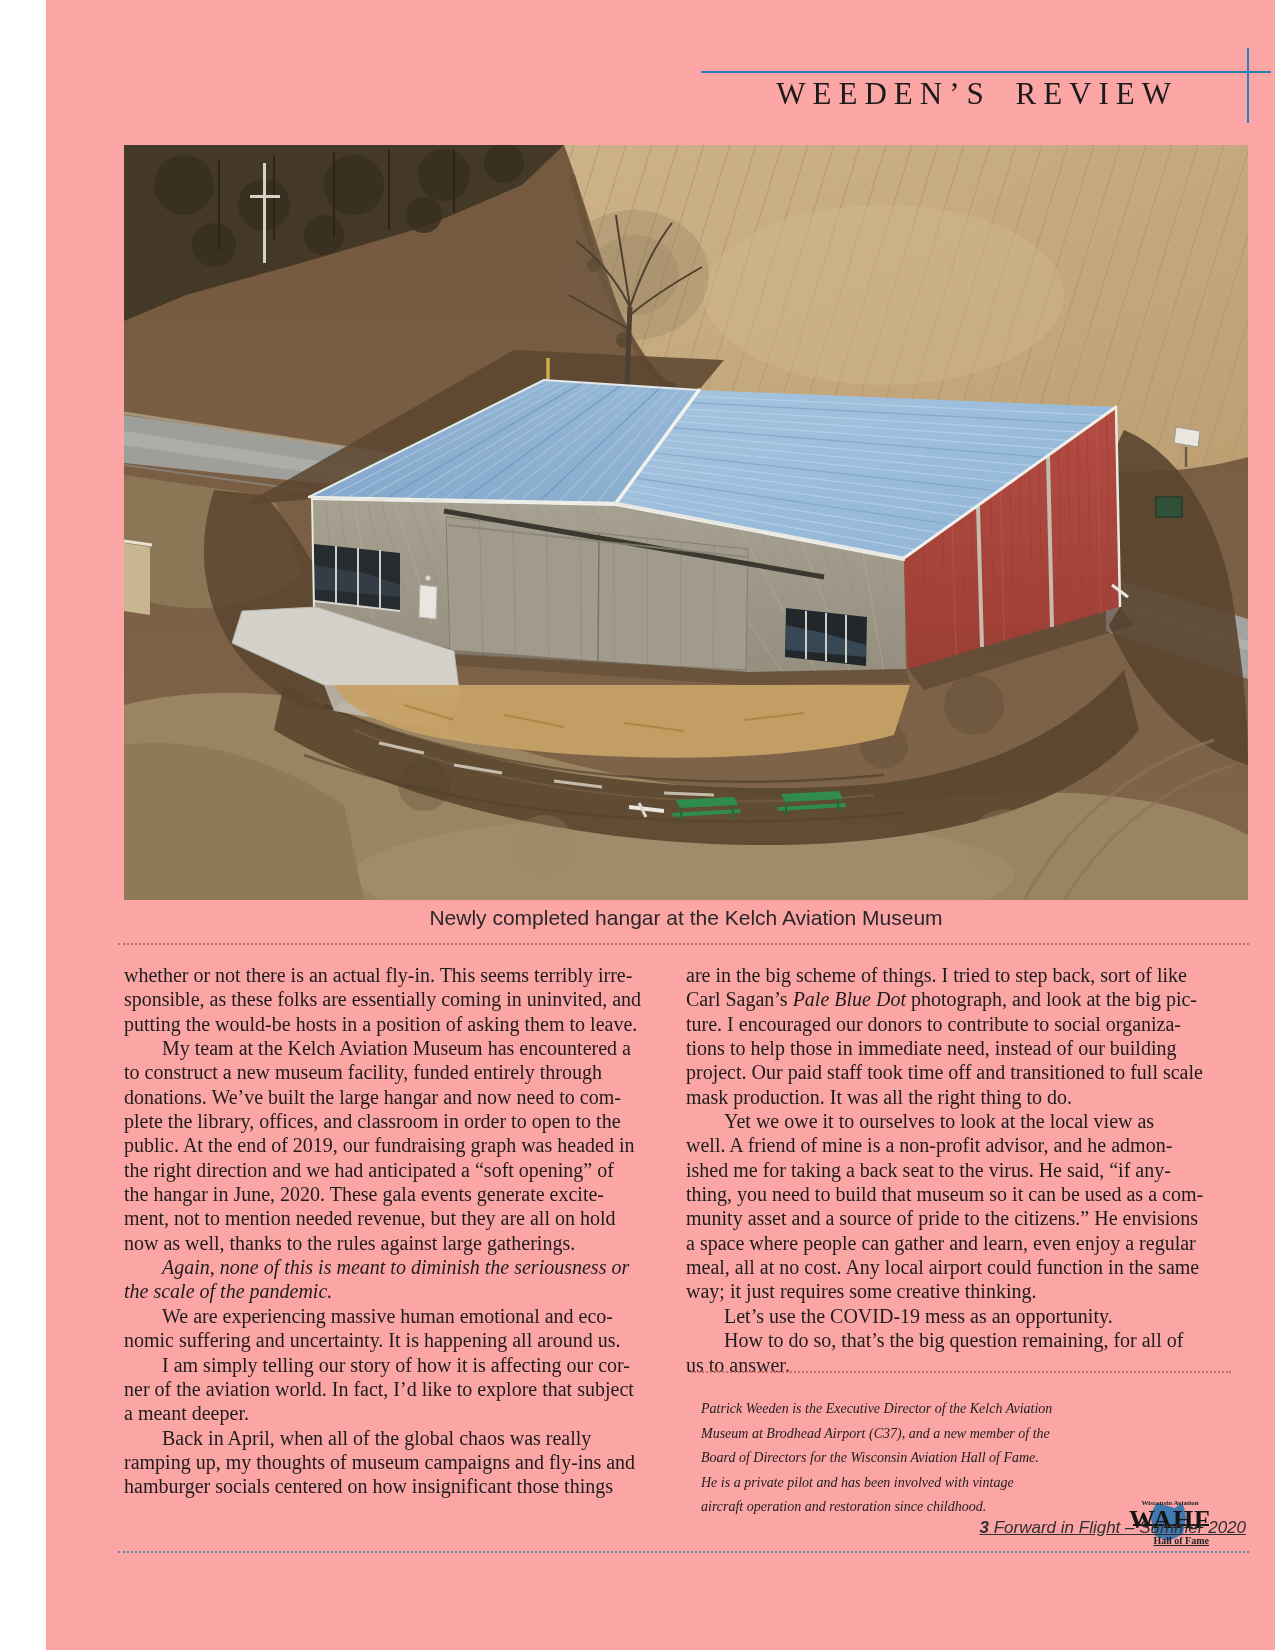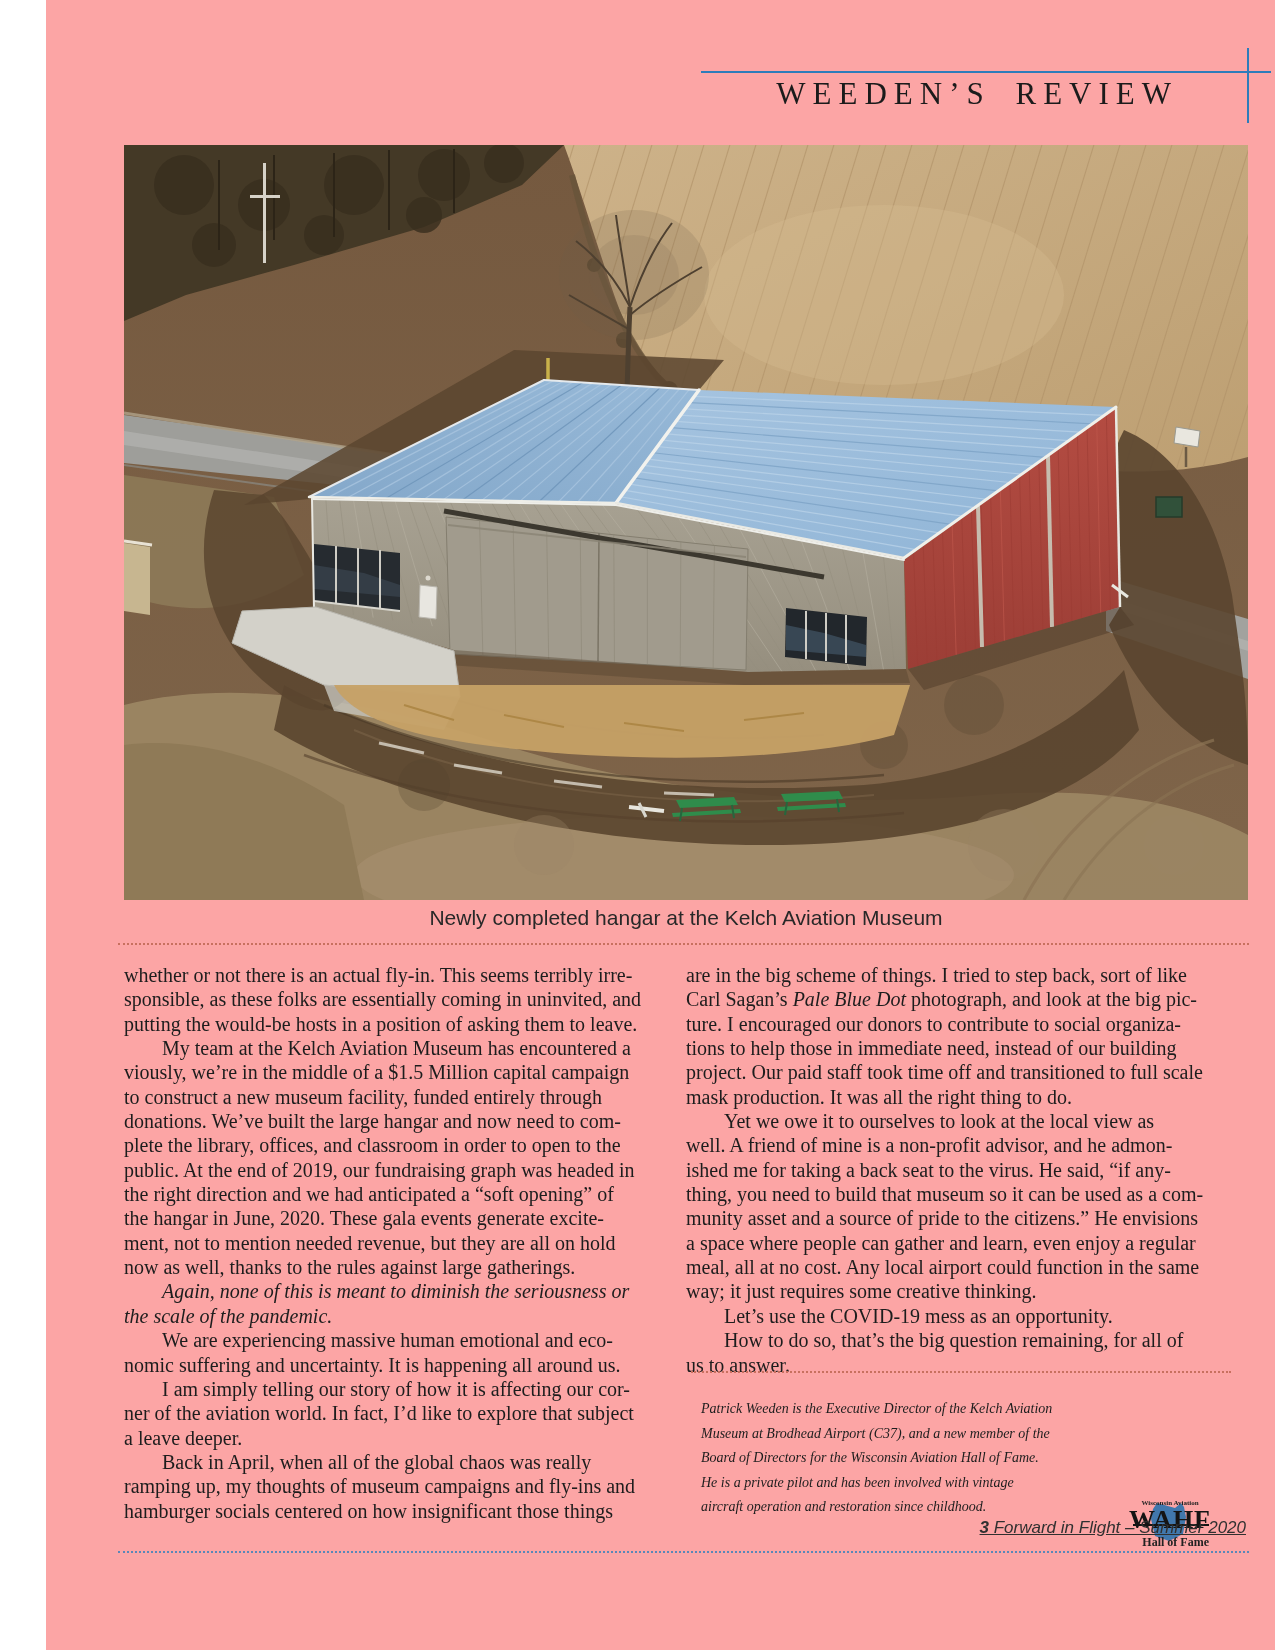--- a/index.html
+++ b/index.html
@@ -23,21 +23,21 @@
   .ln{white-space:nowrap;}
   .ln.ind{padding-left:38px;}
   .it{font-style:italic;}
   .bio{position:absolute;left:655px;top:1397px;width:500px;font-size:14px;line-height:24.5px;}
   .logo{position:absolute;left:1083px;top:1499px;width:82px;height:48px;font-family:"Liberation Serif",serif;}
   .logo svg{position:absolute;left:16px;top:2px;}
   .logo-top{position:absolute;top:0;left:0;width:82px;text-align:center;font-size:7px;font-weight:bold;color:#222;}
   .logo-main{position:absolute;top:6px;left:0;width:82px;text-align:center;font-size:26px;font-weight:bold;
              letter-spacing:1px;color:#141414;font-family:Liberation Serif, serif;}
   .logo-strike{position:absolute;top:25px;left:4px;width:76px;height:2px;background:#141414;}
-  .logo-bottom{position:absolute;top:36px;right:2px;font-size:12px;font-weight:bold;color:#222;}
+  .logo-bottom{position:absolute;top:36px;right:2px;font-size:10px;font-weight:bold;color:#222;text-decoration:underline;}
   .footer{position:absolute;top:1518px;right:75px;font-family:"Liberation Sans",sans-serif;
           font-style:italic;font-size:17px;color:#303030;text-decoration:underline;}
   .footer b{font-weight:bold;}
 </style>
 </head>
 <body>
 
 <div class="page">
 
   <div class="rule-h"></div>
@@ -436,36 +436,35 @@
 
   <div class="caption">Newly completed hangar at the Kelch Aviation Museum</div>
 
   <div class="dots dots-top"></div>
 
   <div class="col col-left">
       <div class="ln"><span>whether or not there is an actual fly-in. This seems terribly irre-</span></div>
       <div class="ln"><span>sponsible, as these folks are essentially coming in uninvited, and</span></div>
       <div class="ln"><span>putting the would-be hosts in a position of asking them to leave.</span></div>
       <div class="ln ind"><span>My team at the Kelch Aviation Museum has encountered a</span></div>
-      <div class="ln"><span>viously, we’re in the middle of a $1.5 Million capital campaign</span></div>
       <div class="ln"><span>to construct a new museum facility, funded entirely through</span></div>
       <div class="ln"><span>donations. We’ve built the large hangar and now need to com-</span></div>
       <div class="ln"><span>plete the library, offices, and classroom in order to open to the</span></div>
       <div class="ln"><span>public. At the end of 2019, our fundraising graph was headed in</span></div>
       <div class="ln"><span>the right direction and we had anticipated a “soft opening” of</span></div>
       <div class="ln"><span>the hangar in June, 2020. These gala events generate excite-</span></div>
       <div class="ln"><span>ment, not to mention needed revenue, but they are all on hold</span></div>
       <div class="ln"><span>now as well, thanks to the rules against large gatherings.</span></div>
       <div class="ln ind it"><span>Again, none of this is meant to diminish the seriousness or</span></div>
       <div class="ln it"><span>the scale of the pandemic.</span></div>
       <div class="ln ind"><span>We are experiencing massive human emotional and eco-</span></div>
       <div class="ln"><span>nomic suffering and uncertainty. It is happening all around us.</span></div>
       <div class="ln ind"><span>I am simply telling our story of how it is affecting our cor-</span></div>
       <div class="ln"><span>ner of the aviation world. In fact, I’d like to explore that subject</span></div>
-      <div class="ln"><span>a leave deeper.</span></div>
+      <div class="ln"><span>a meant deeper.</span></div>
       <div class="ln ind"><span>Back in April, when all of the global chaos was really</span></div>
       <div class="ln"><span>ramping up, my thoughts of museum campaigns and fly-ins and</span></div>
       <div class="ln"><span>hamburger socials centered on how insignificant those things</span></div>
     </div>
   <div class="col col-right">
       <div class="ln"><span>are in the big scheme of things. I tried to step back, sort of like</span></div>
       <div class="ln"><span>Carl Sagan’s </span><span class="it">Pale Blue Dot</span><span> photograph, and look at the big pic-</span></div>
       <div class="ln"><span>ture. I encouraged our donors to contribute to social organiza-</span></div>
       <div class="ln"><span>tions to help those in immediate need, instead of our building</span></div>
       <div class="ln"><span>project. Our paid staff took time off and transitioned to full scale</span></div>

